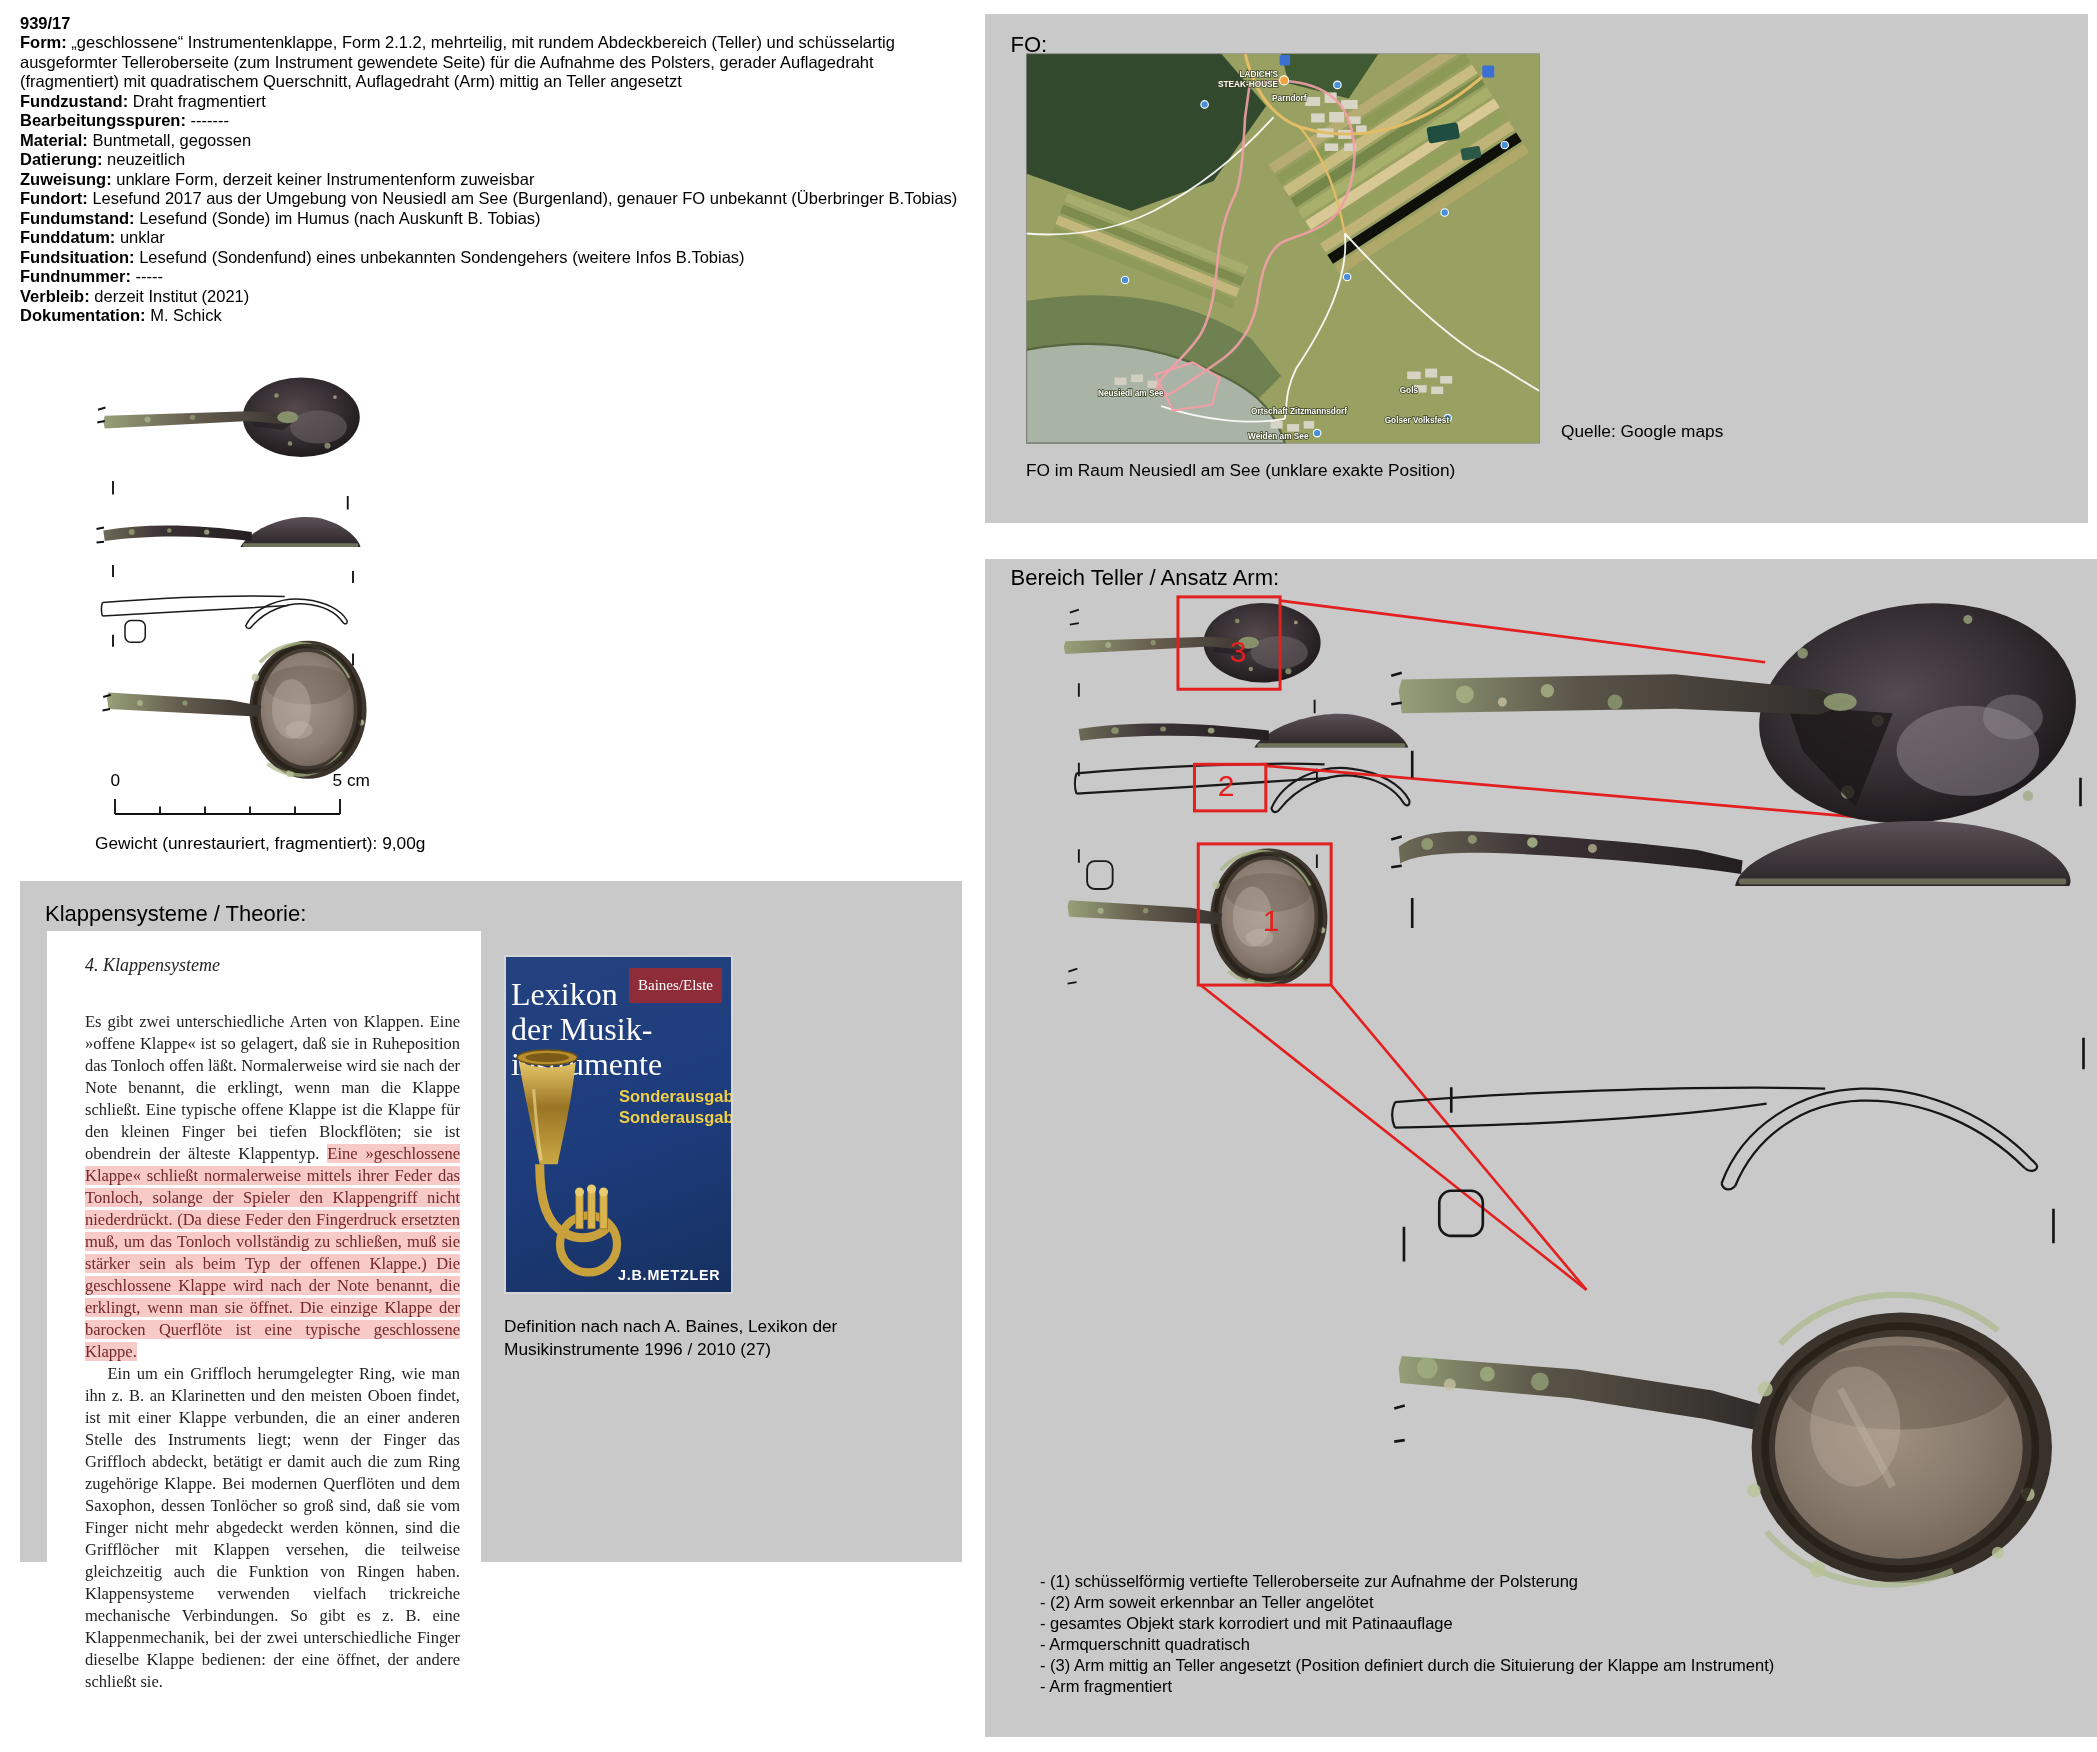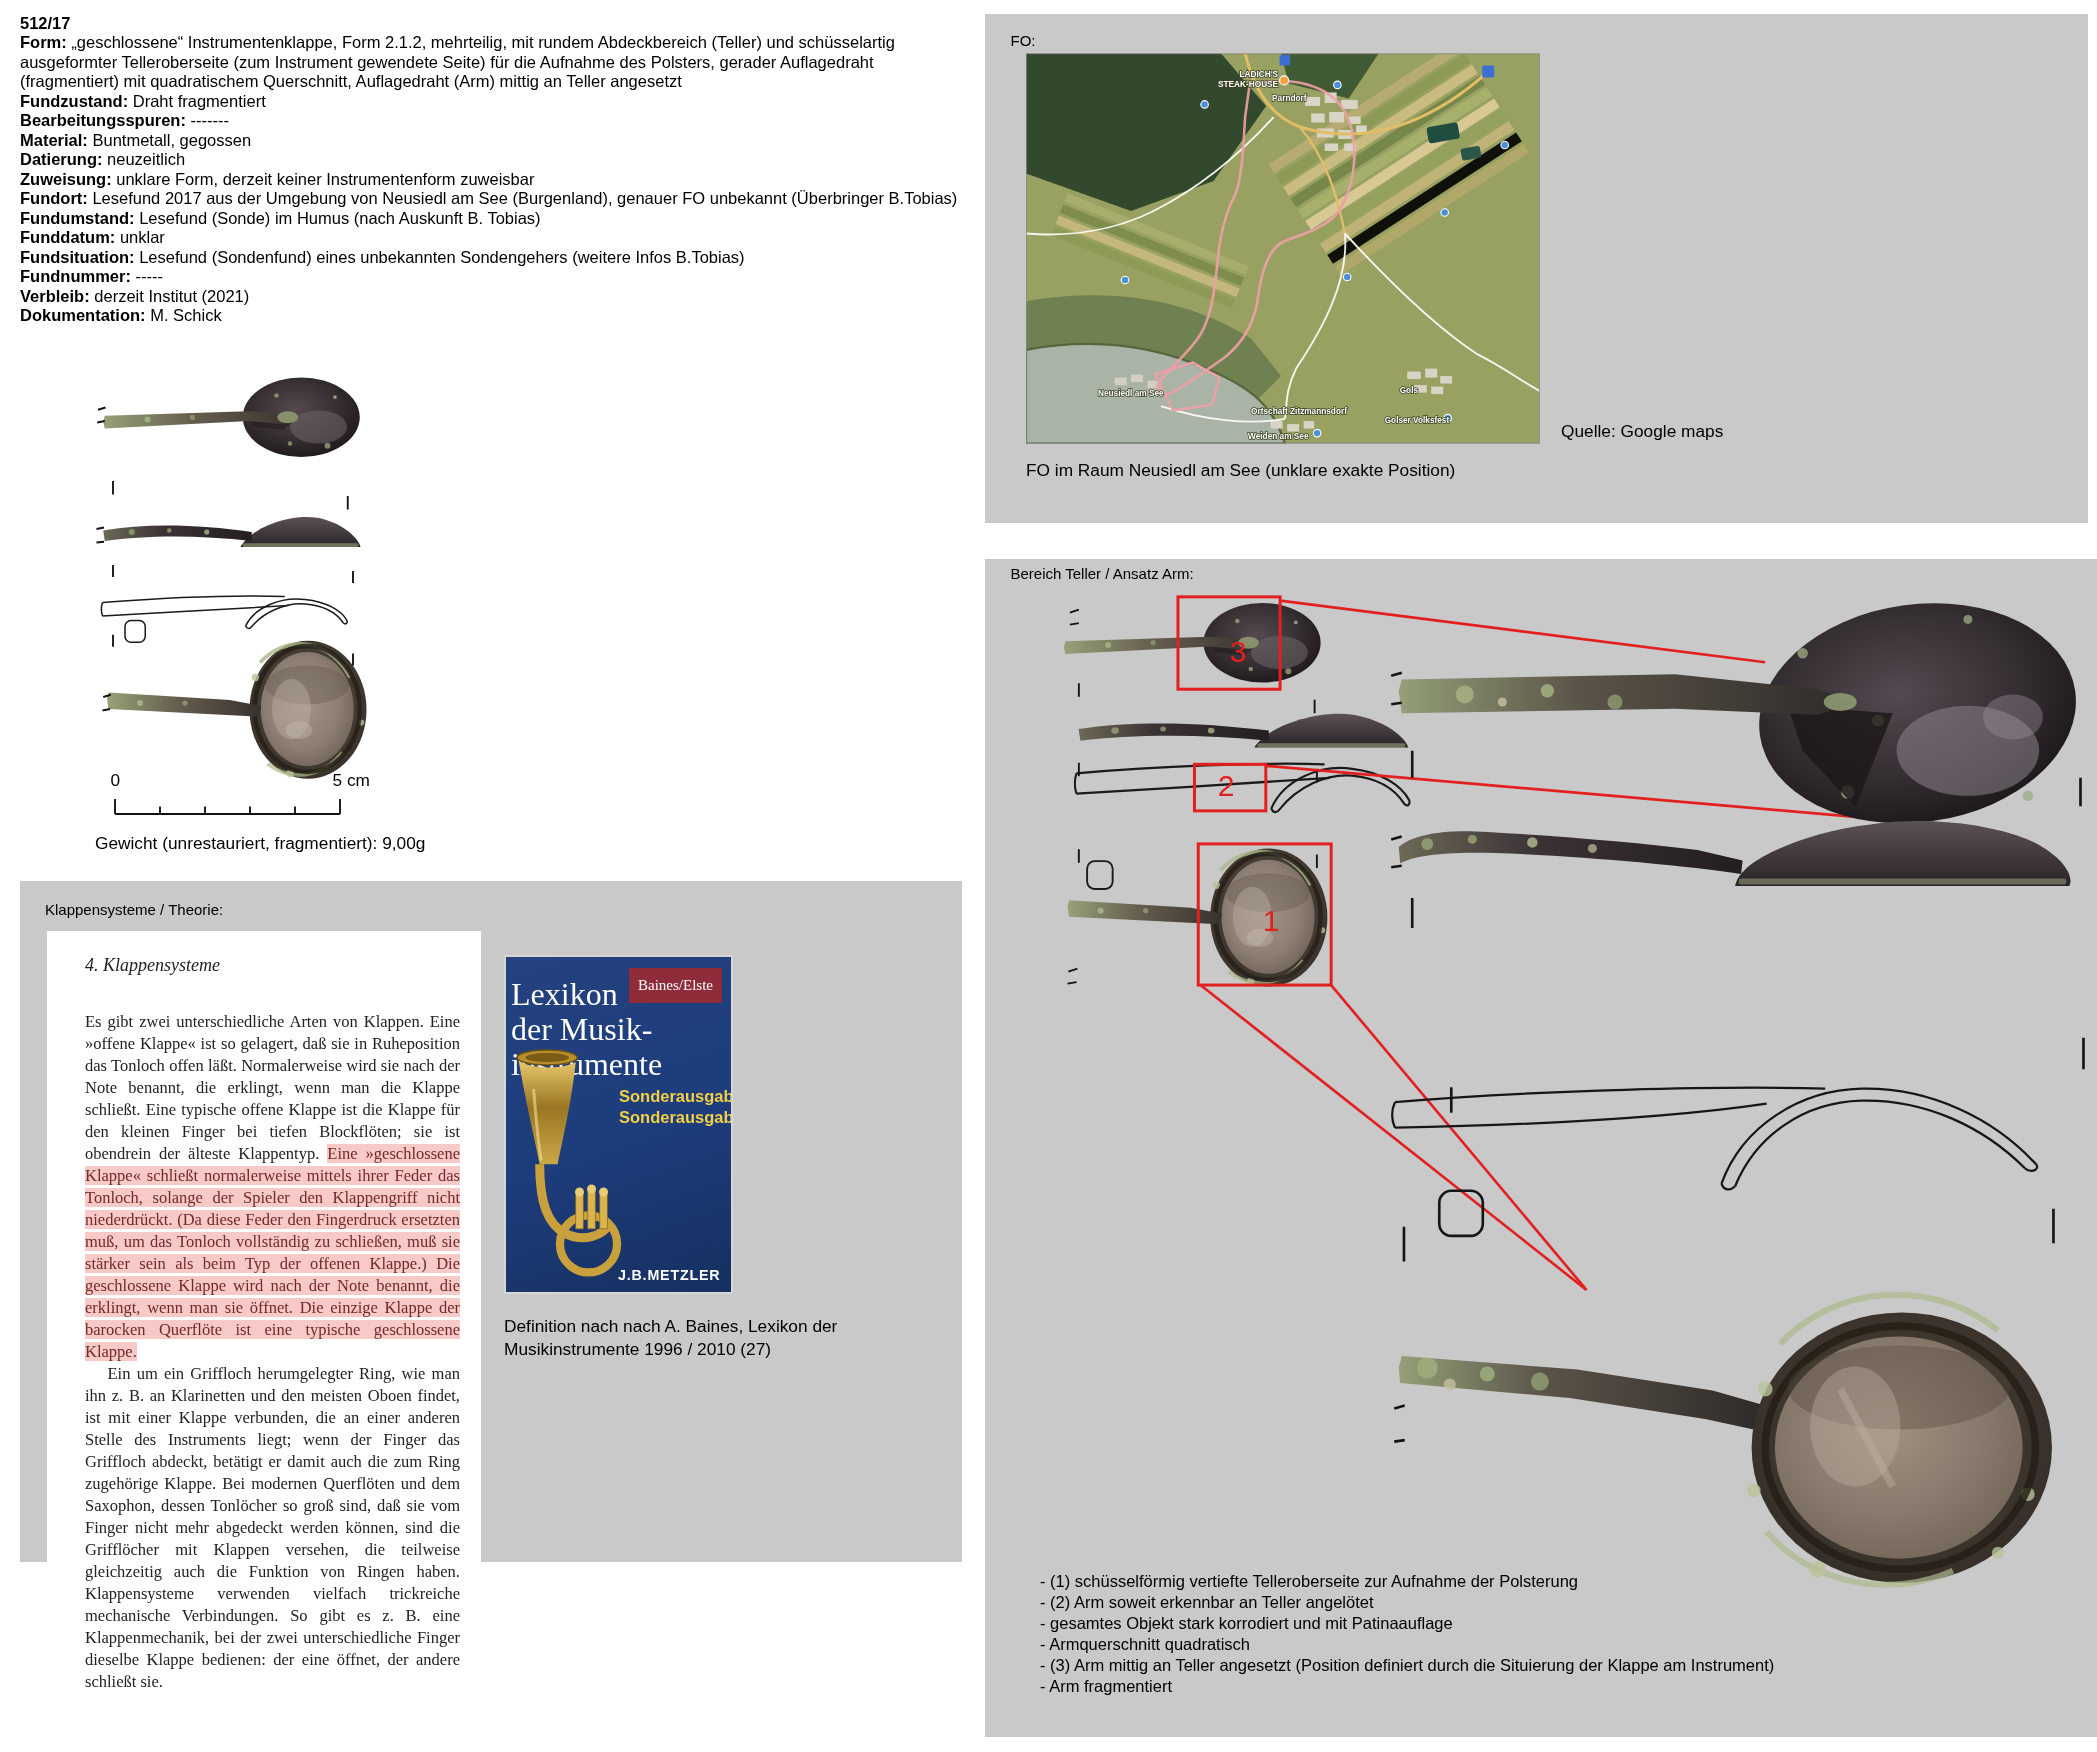--- a/index.html
+++ b/index.html
@@ -4,21 +4,21 @@
 <style>
   html,body{margin:0;padding:0;}
   body{width:2097px;height:1752px;position:relative;background:#ffffff;
        font-family:"Liberation Sans",sans-serif;color:#000;overflow:hidden;}
   .abs{position:absolute;}
   
   #catalog{left:20px;top:13.5px;width:948px;font-size:16.5px;line-height:19.5px;}
   #catalog .fline b{font-weight:bold;}
   
   .panel{background:#c9c9c9;}
-  .panel-title{font-size:15px;text-align:center;}
+  .panel-title{font-size:22px;text-align:center;}
   
   #scan{background:#ffffff;width:434px;height:762px;
         font-family:"Liberation Serif",serif;font-size:16.5px;line-height:22px;
         text-align:justify;box-sizing:border-box;padding:22.5px 21px 15px 38px;color:#222;}
   #scan h4{font-style:italic;font-weight:normal;font-size:18px;margin:0 0 35px 0;text-align:left;}
   #scan p{margin:0;}
   #scan .hl{background:#f7c9c7;color:#73282a;}
   #scan .indent{text-indent:22.5px;}
   
   #cover{width:225px;height:335px;background:linear-gradient(160deg,#24427f 0%,#1d3c7c 55%,#16305f 100%);
@@ -140,21 +140,21 @@
     <ellipse cx="252" cy="92" rx="26" ry="40" fill="#c3b6aa" opacity="0.4"></ellipse>
     <ellipse cx="262" cy="120" rx="18" ry="12" fill="#cfc3b8" opacity="0.35"></ellipse>
     <polygon points="6,78 8,70 170,80 212,88 208,102 8,92" fill="url(#gArm)"></polygon>
     <circle cx="50" cy="84" r="4" fill="#aab78a" opacity="0.85"></circle>
     <circle cx="110" cy="84" r="3.5" fill="#8f9c72" opacity="0.85"></circle>
   </g>
 </defs>
 </svg>
 
 <div id="catalog" class="abs">
-  <div class="fline" style="font-weight:bold">512/17</div>
+  <div class="fline" style="font-weight:bold">939/17</div>
   <div class="fline"><b>Form:</b> <span>„geschlossene“ Instrumentenklappe, Form 2.1.2, mehrteilig, mit rundem Abdeckbereich (Teller) und schüsselartig ausgeformter Telleroberseite (zum Instrument gewendete Seite) für die Aufnahme des Polsters, gerader Auflagedraht (fragmentiert) mit quadratischem Querschnitt, Auflagedraht (Arm) mittig an Teller angesetzt</span></div>
   <div class="fline"><b>Fundzustand:</b> <span>Draht fragmentiert</span></div>
   <div class="fline"><b>Bearbeitungsspuren:</b> <span>-------</span></div>
   <div class="fline"><b>Material:</b> <span>Buntmetall, gegossen</span></div>
   <div class="fline"><b>Datierung:</b> <span>neuzeitlich</span></div>
   <div class="fline"><b>Zuweisung:</b> <span>unklare Form, derzeit keiner Instrumentenform zuweisbar</span></div>
   <div class="fline"><b>Fundort:</b> <span>Lesefund 2017 aus der Umgebung von Neusiedl am See (Burgenland), genauer FO unbekannt (Überbringer B.Tobias)</span></div>
   <div class="fline"><b>Fundumstand:</b> <span>Lesefund (Sonde) im Humus (nach Auskunft B. Tobias)</span></div>
   <div class="fline"><b>Funddatum:</b> <span>unklar</span></div>
   <div class="fline"><b>Fundsituation:</b> <span>Lesefund (Sondenfund) eines unbekannten Sondengehers (weitere Infos B.Tobias)</span></div>

